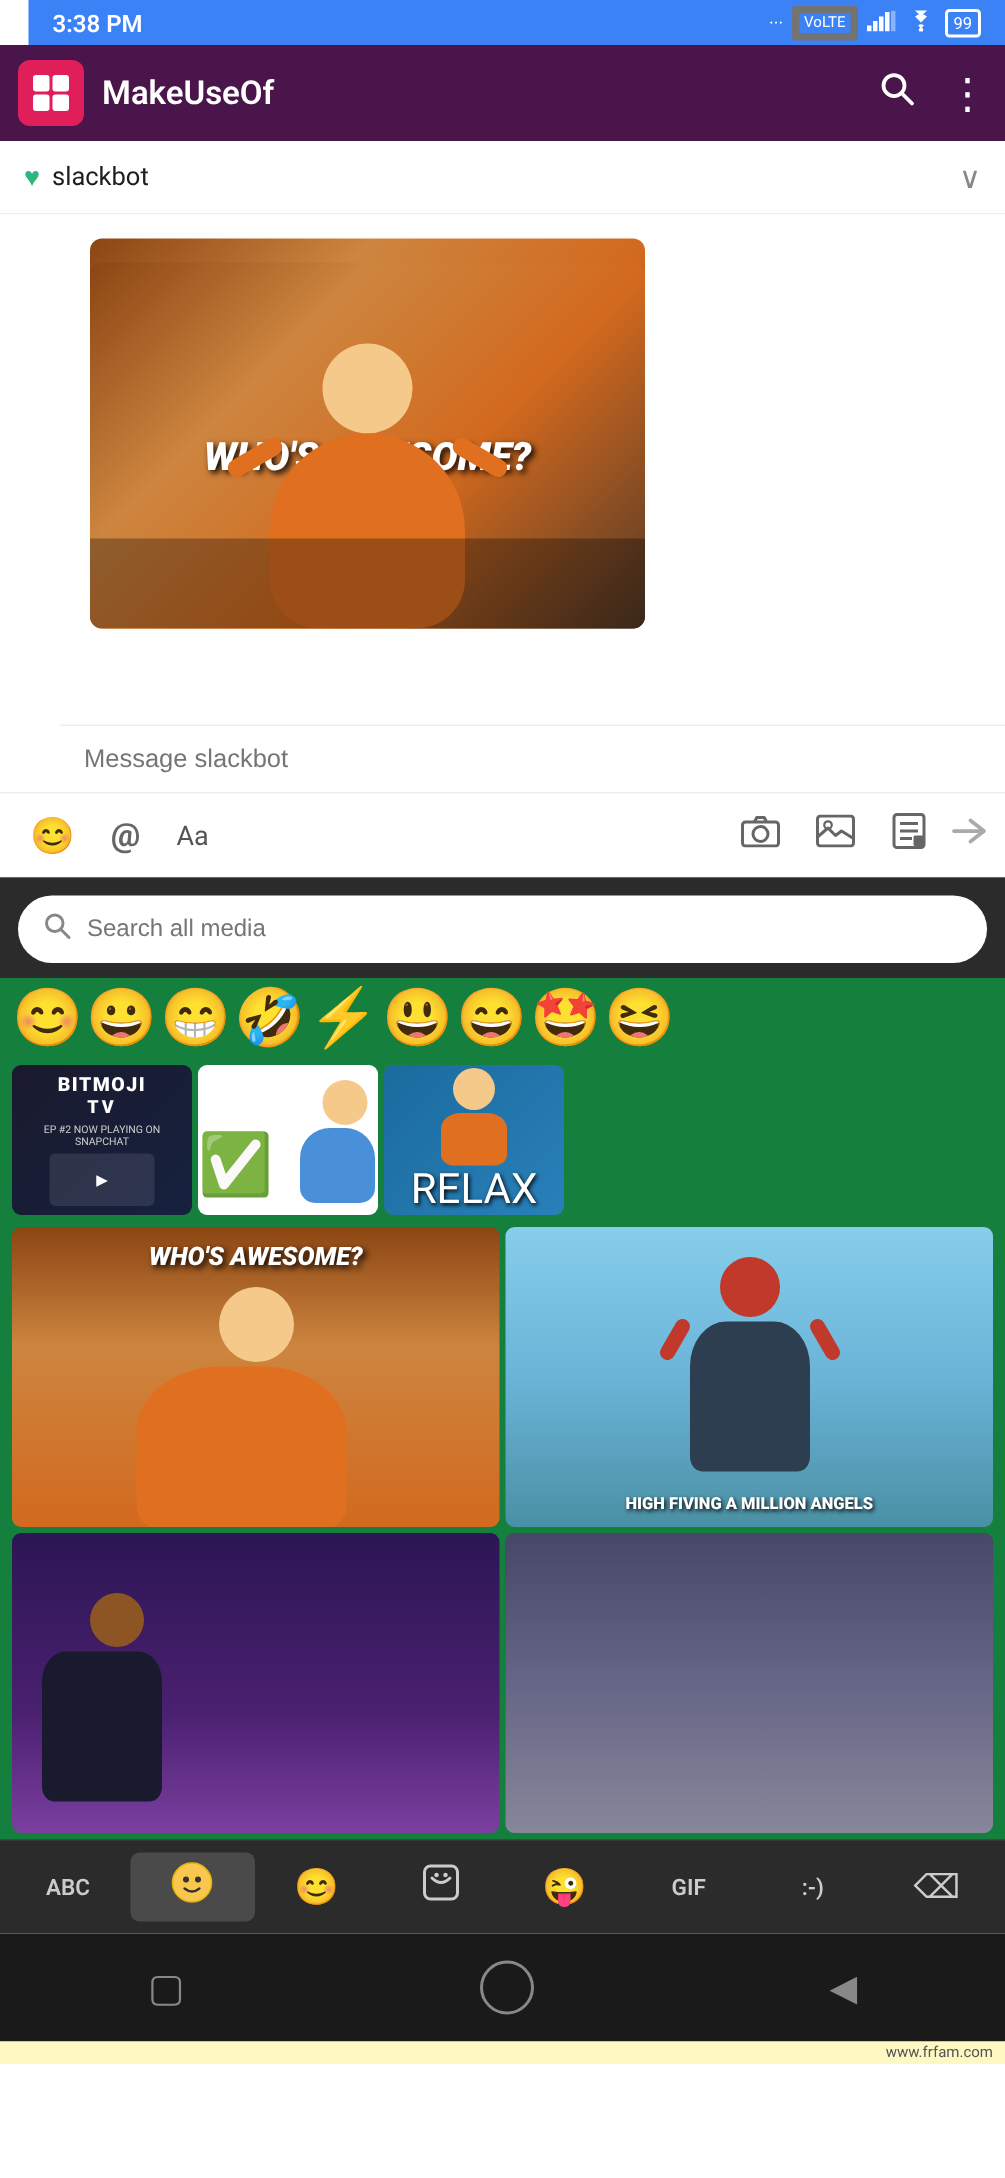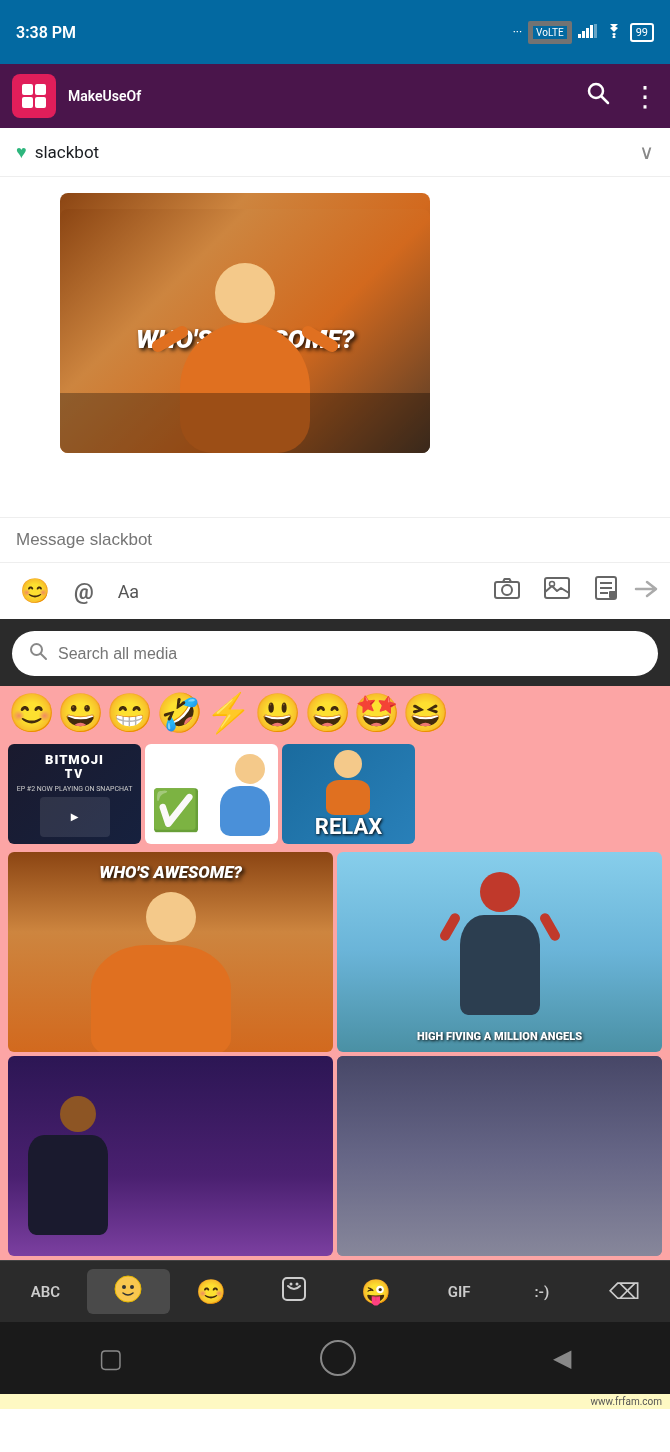--- a/index.html
+++ b/index.html
@@ -7,27 +7,28 @@
     body {
       width: 670px;
       min-height: 1452px;
       background: #fff;
       font-family: 'Roboto', Arial, sans-serif;
       overflow-x: hidden;
     }
 
     
     .status-bar {
-      background: #0369a1;
+      background: #3b82f6;
       color: #fff;
       display: flex;
       justify-content: space-between;
       align-items: center;
       padding: 8px 16px;
-      height: 64px;
+      height: 30px;
+      margin-left: 19px;
     }
     .status-time {
       font-size: 16px;
       font-weight: 600;
     }
     .status-icons {
       display: flex;
       align-items: center;
       gap: 6px;
       font-size: 12px;
@@ -50,21 +51,21 @@
       align-items: center;
       justify-content: center;
       margin-right: 12px;
     }
     .app-logo svg {
       width: 28px;
       height: 28px;
     }
     .app-title {
       color: #fff;
-      font-size: 14px;
+      font-size: 22px;
       font-weight: 600;
       flex: 1;
     }
     .header-icons {
       display: flex;
       align-items: center;
       gap: 20px;
     }
     .header-icon {
       color: #fff;
@@ -128,20 +129,21 @@
       font-weight: 900;
       text-shadow: 2px 2px 4px #000;
       font-style: italic;
     }
 
     
     .message-input-area {
       background: #fff;
       padding: 12px 16px;
       border-top: 1px solid #eee;
+      margin-left: 40px;
     }
     .message-input {
       width: 100%;
       border: none;
       outline: none;
       font-size: 17px;
       color: #aaa;
       background: transparent;
     }
 
@@ -168,21 +170,21 @@
     }
     .toolbar-spacer { flex: 1; }
     .send-btn {
       font-size: 22px;
       color: #aaa;
       cursor: pointer;
     }
 
     
     .media-panel {
-      background: #fca5a5;
+      background: #15803d;
       padding: 0;
     }
 
     
     .media-search {
       background: #2b2b2b;
       padding: 12px 12px 10px;
     }
     .search-bar {
       background: #fff;
@@ -220,21 +222,21 @@
     }
 
     
     .sticker-grid {
       display: flex;
       gap: 4px;
       padding: 4px 8px;
       overflow-x: auto;
     }
     .sticker-item {
-      width: 133px;
+      width: 120px;
       height: 100px;
       border-radius: 6px;
       overflow: hidden;
       flex-shrink: 0;
       cursor: pointer;
     }
     .sticker-bitmoji-tv {
       background: linear-gradient(135deg, #1a1a2e 0%, #16213e 100%);
       display: flex;
       flex-direction: column;
@@ -249,22 +251,22 @@
       justify-content: center;
     }
     .sticker-relax {
       background: linear-gradient(135deg, #1a6b9e 0%, #2980b9 100%);
       display: flex;
       align-items: center;
       justify-content: center;
     }
     .sticker-relax .relax-text {
       color: #fff;
-      font-size: 22px;
-      font-weight: 700;
+      font-size: 28px;
+      font-weight: 400;
       text-shadow: 1px 1px 3px #000;
     }
     .sticker-countme {
       background: linear-gradient(135deg, #0a0a2e 0%, #1a1a5e 100%);
       display: flex;
       align-items: center;
       justify-content: center;
     }
     .sticker-countme .countme-text {
       color: #fff;

